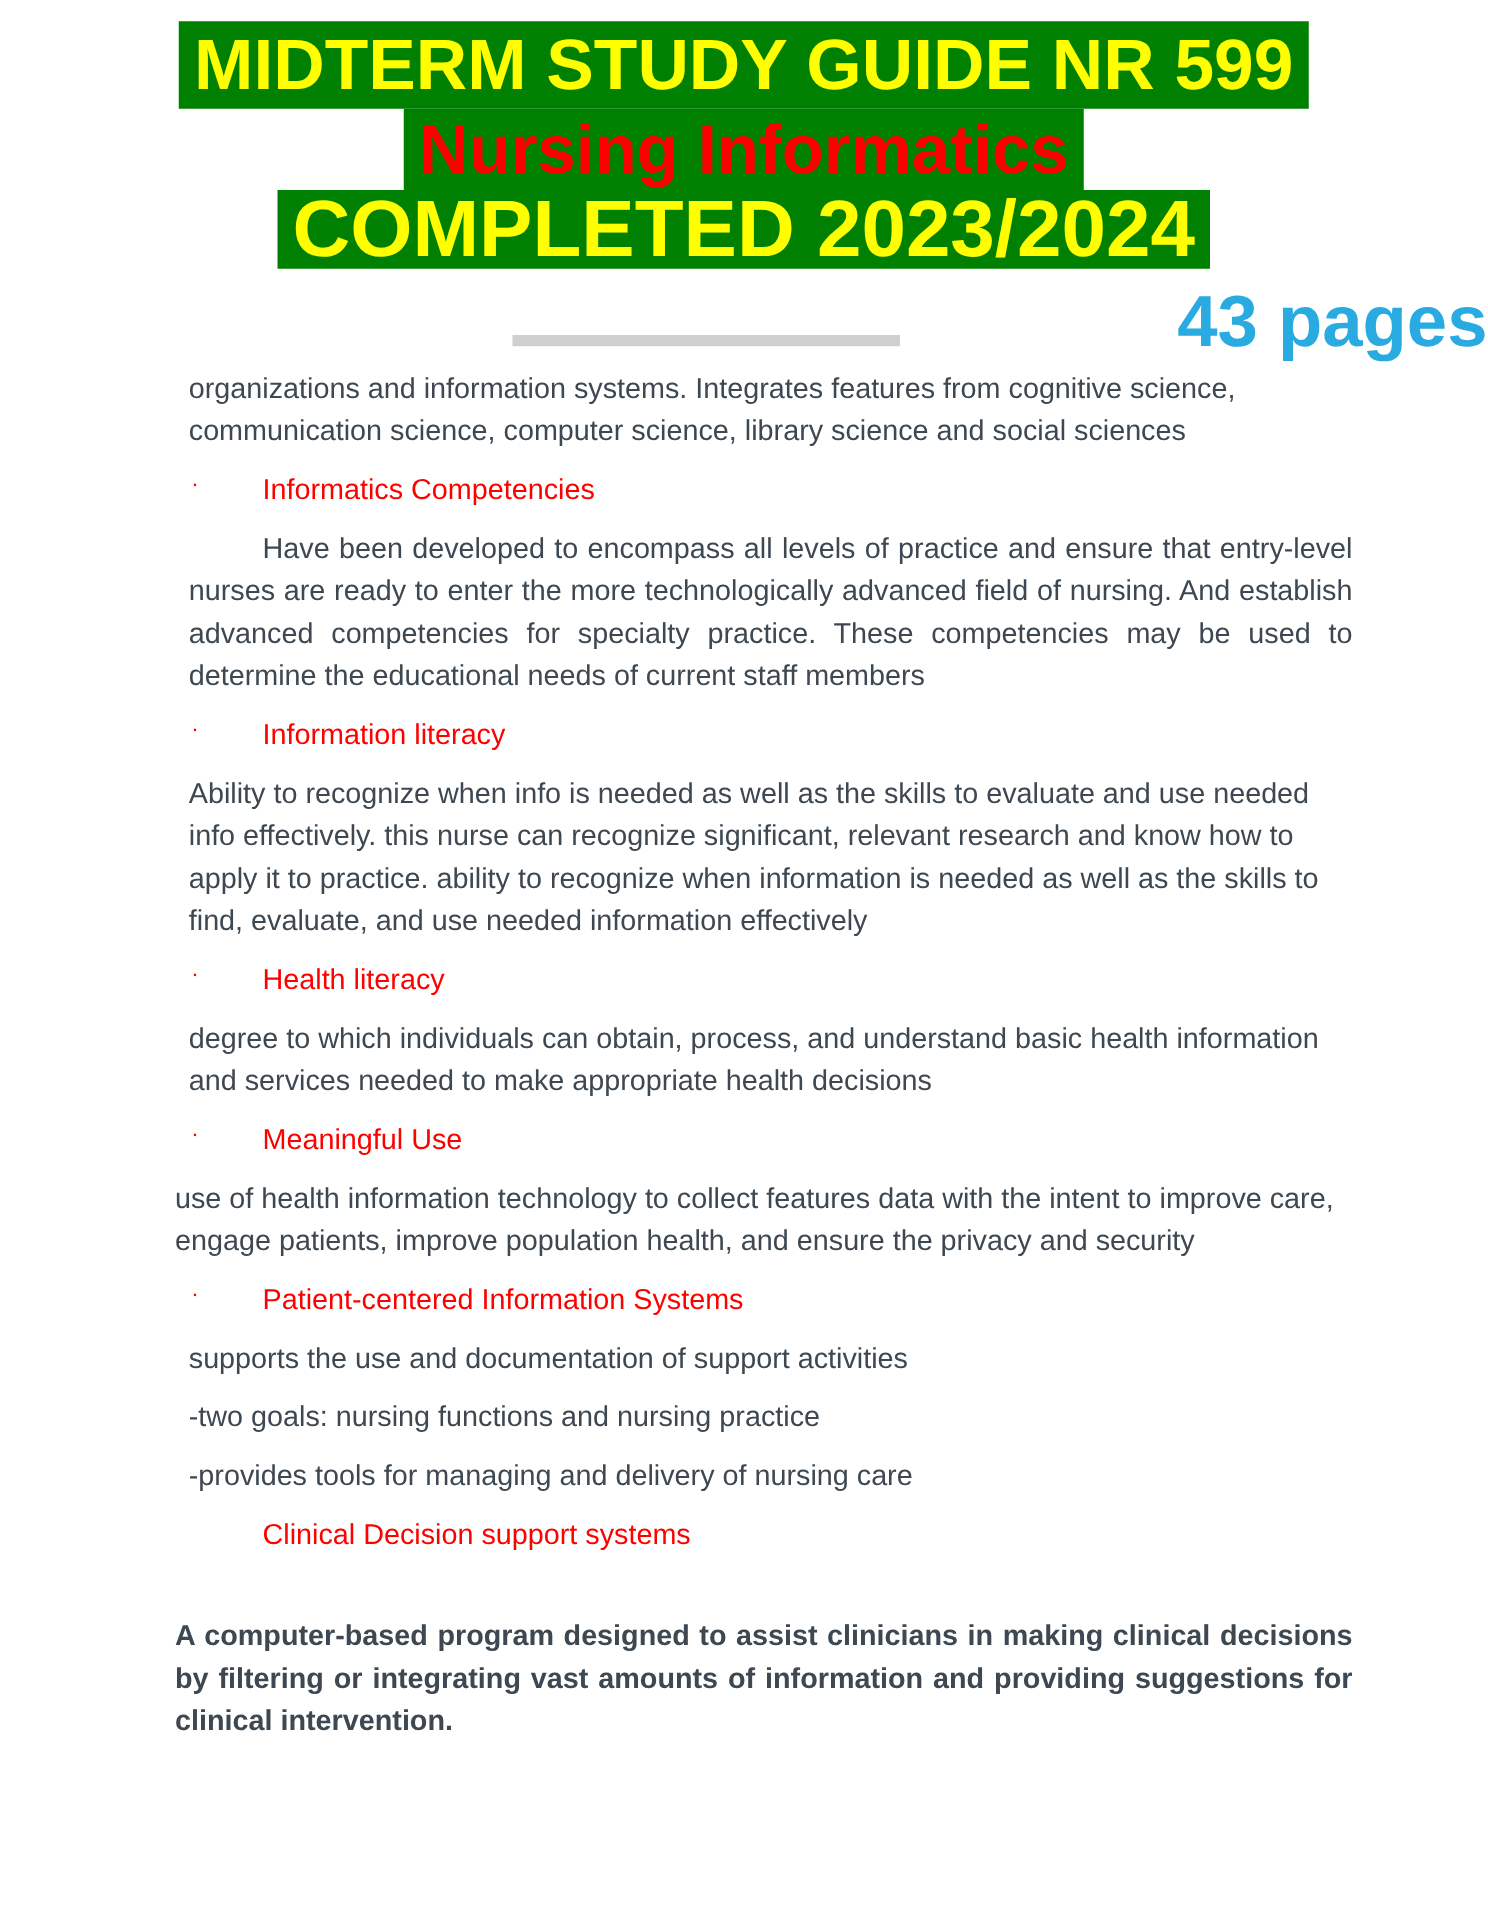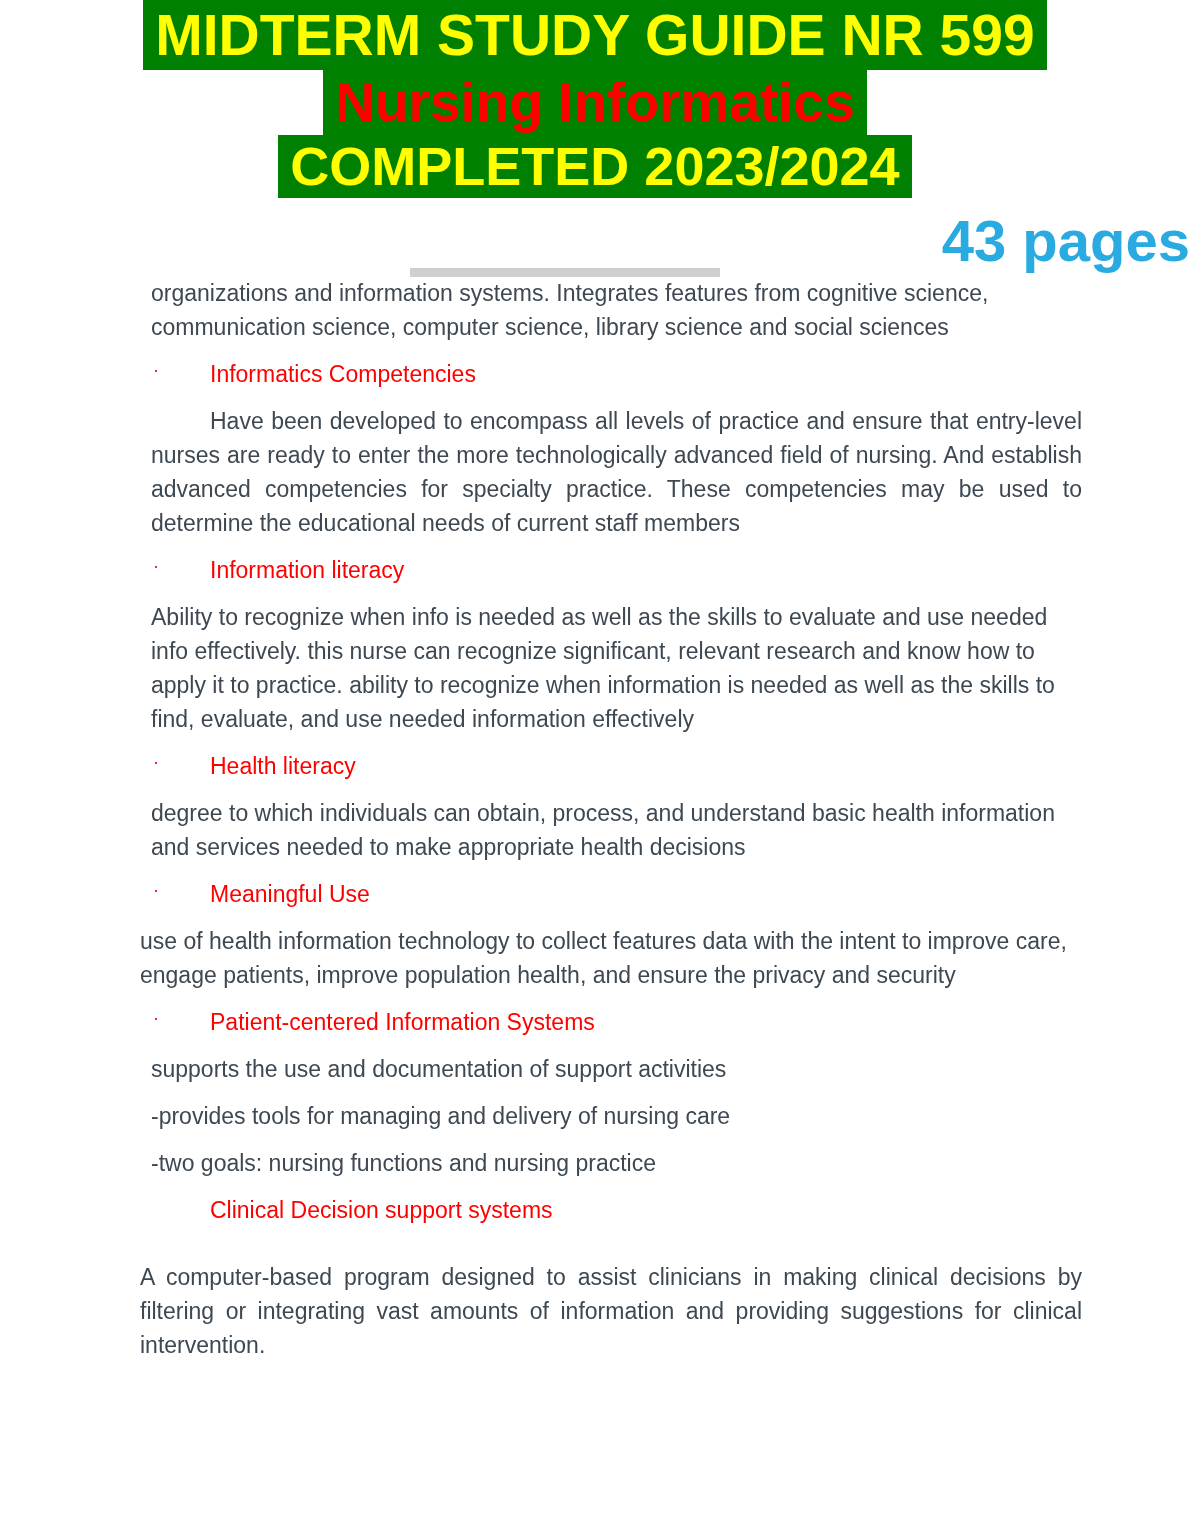--- a/index.html
+++ b/index.html
@@ -9,32 +9,32 @@
   }
   .page {
     position: relative;
     width: 1190px;
     height: 1540px;
     background: #ffffff;
     overflow: hidden;
   }
 
   
-  .header { text-align: center; }
+  .header { text-align: center; margin-top: 17px; }
   .hl { display: block; }
   .hl span {
     display: inline-block;
     background: var(--green, #008000);
     padding: 0 12px;
     font-weight: bold;
     white-space: nowrap;
   }
   .hl1 span { font-size: 57px; line-height: 70px; color: var(--yellow, #FFFF00); }
   .hl2 span { font-size: 55px; line-height: 65px; color: var(--red, #FF0000); }
-  .hl3 span { font-size: 54px; line-height: 63px; color: var(--yellow, #FFFF00); }
+  .hl3 span { font-size: 64px; line-height: 63px; color: var(--yellow, #FFFF00); }
   .pages {
     font-size: 58px;
     line-height: 66px;
     margin-top: 10px;
     color: var(--blue, #29ABE2);
     font-weight: bold;
     text-align: right;
   }
   .gray-bar {
     position: absolute;
@@ -50,21 +50,21 @@
     margin-top: 2px;
     padding: 0 108px 0 140px;
     color: var(--ink, #3D4852);
     font-size: 23px;
     line-height: 34px;
   }
   .doc p { margin: 0 0 13px 0; }
   .para.indent1 { padding-left: 11px; }
   .para.firstline { text-indent: 59px; }
   .para.justify { text-align: justify; }
-  .para.gap-before { margin-top: 33px; }
+  .para.gap-before { margin-top: 47px; font-weight: bold; }
 
   .bullet-heading {
     position: relative;
     margin: 0 0 13px 0;
     color: var(--hred, #FF0000);
   }
   .bullet-heading .dot {
     position: absolute;
     left: 13px;
     top: -4px;
@@ -125,23 +125,23 @@
 
     <p class="para">use of health information technology to collect features data with the intent to improve care, engage patients, improve population health, and ensure the privacy and security</p>
 
     <div class="bullet-heading">
       <span class="dot">·</span>
       <span class="label">Patient-centered Information Systems</span>
     </div>
 
     <p class="para indent1">supports the use and documentation of support activities</p>
 
+    <p class="para indent1">-two goals: nursing functions and nursing practice</p>
+
     <p class="para indent1">-provides tools for managing and delivery of nursing care</p>
-
-    <p class="para indent1">-two goals: nursing functions and nursing practice</p>
 
     <div class="bullet-heading">
       <span class="label">Clinical Decision support systems</span>
     </div>
 
     <p class="para justify gap-before">A computer-based program designed to assist clinicians in making clinical decisions by filtering or integrating vast amounts of information and providing suggestions for clinical intervention.</p>
 
   </div>
 
 </div>

